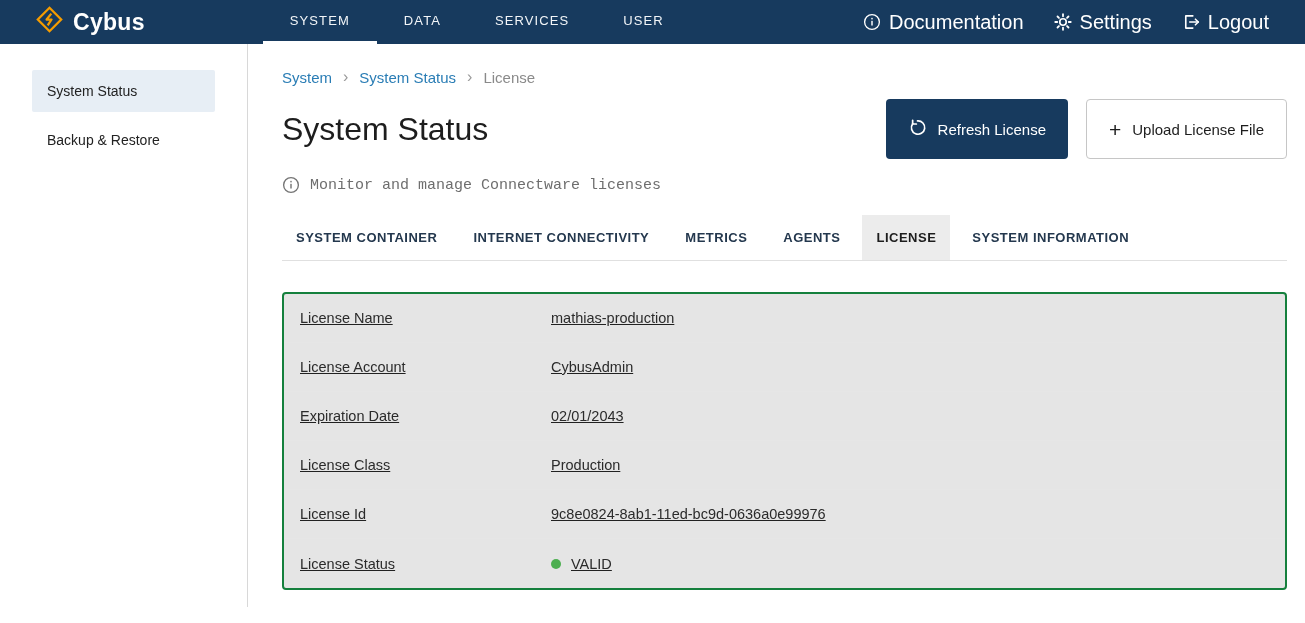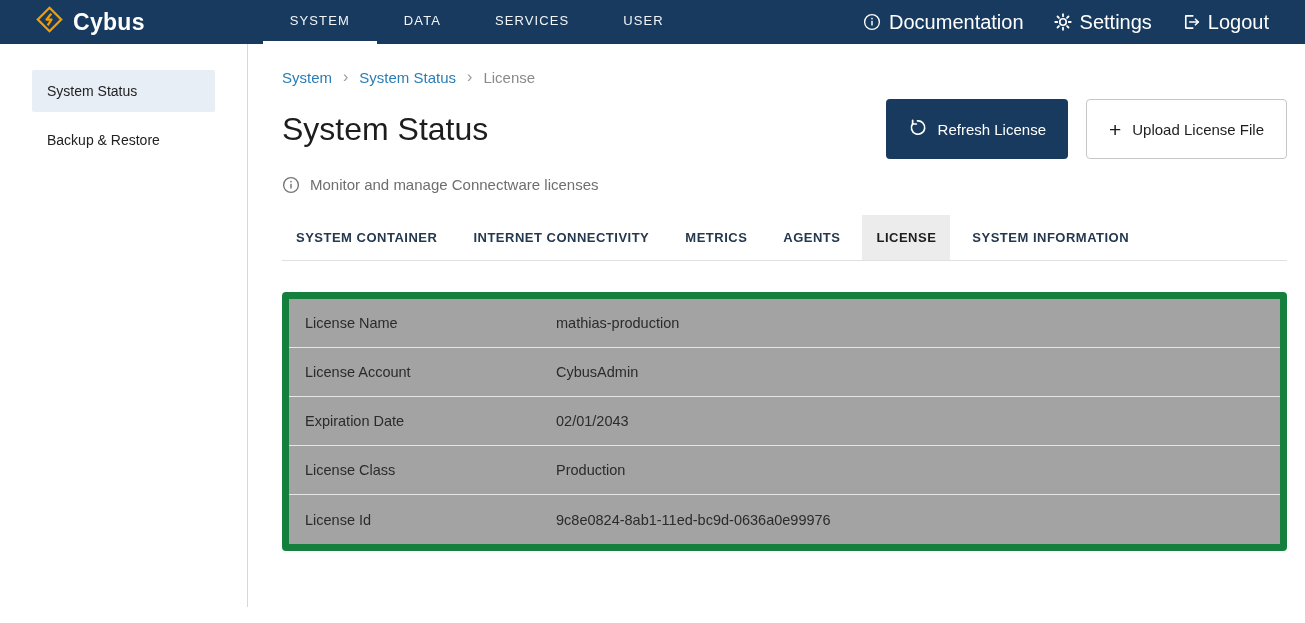--- a/index.html
+++ b/index.html
@@ -92,36 +92,37 @@
   .btn {
     display: flex; align-items: center; gap: 11px;
     height: 60px; padding: 0 22px;
     border-radius: 4px; font-size: 15px; font-weight: 500;
     cursor: pointer; border: none; font-family: inherit; background: none;
   }
   .btn-primary { background: var(--navy); color: #fff; }
   .btn-outline { background: #fff; border: 1px solid #c6c6c6; color: #1d1d1d; }
   .plus-glyph { font-size: 21px; font-weight: 400; line-height: 1; }
 
-  .subtitle { display: flex; align-items: flex-start; gap: 10px; color: #6e6e6e; font-size: 15px; margin-top: 17px; }
+  .subtitle { display: flex; align-items: flex-end; gap: 10px; color: #6e6e6e; font-size: 15px; margin-top: 17px; font-family: Liberation Mono, monospace; }
 
   .tabs { display: flex; gap: 8px; margin-top: 21px; border-bottom: 1px solid #e0e0e0; }
   .tab {
     padding: 15px 14px;
     font-size: 13px; font-weight: 700; letter-spacing: 0.5px;
     color: #24384e; cursor: pointer; text-transform: uppercase; white-space: nowrap;
   }
   .tab.active { background: #ececec; color: #1d1d1d; }
 
   .table-card {
     margin-top: 31px;
-    border: 7px solid #15803d;
+    border: 2px solid #15803d;
     border-radius: 4px;
-    background: #a3a3a3;
+    background: #e5e5e5;
     overflow: hidden;
+    text-decoration: underline;
   }
   .trow {
     display: flex; align-items: center;
     min-height: 49px;
     border-bottom: 1px solid #e6e6e6;
     padding: 0 16px;
     font-size: 14.5px;
   }
   .trow:last-child { border-bottom: none; }
   .tlabel { width: 251px; flex: none; color: #2b2b2b; }
@@ -271,16 +272,23 @@
           <div class="tvalue">
             <span>Production</span>
           </div>
         </div>
         <div class="trow">
           <div class="tlabel">License Id</div>
           <div class="tvalue">
             <span>9c8e0824-8ab1-11ed-bc9d-0636a0e99976</span>
           </div>
         </div>
+        <div class="trow">
+          <div class="tlabel">License Status</div>
+          <div class="tvalue">
+            <span class="dot"></span>
+            <span>VALID</span>
+          </div>
+        </div>
       </div>
 
   </main>
 </div>
 
 </body></html>

